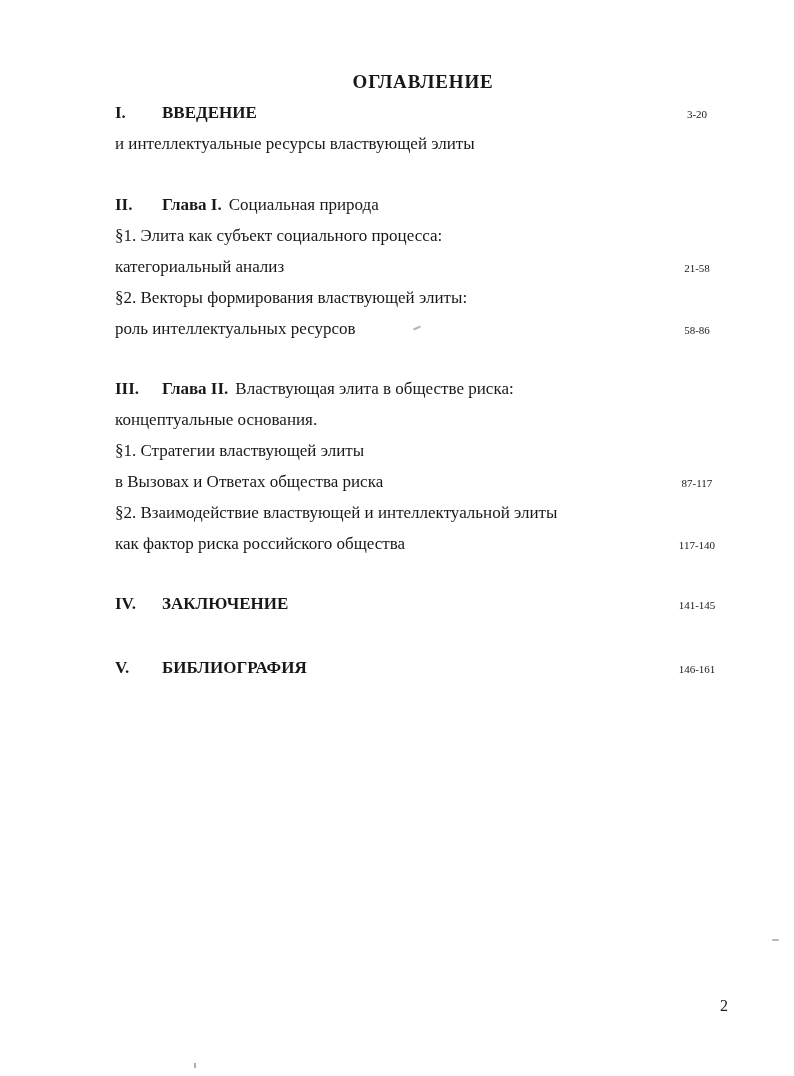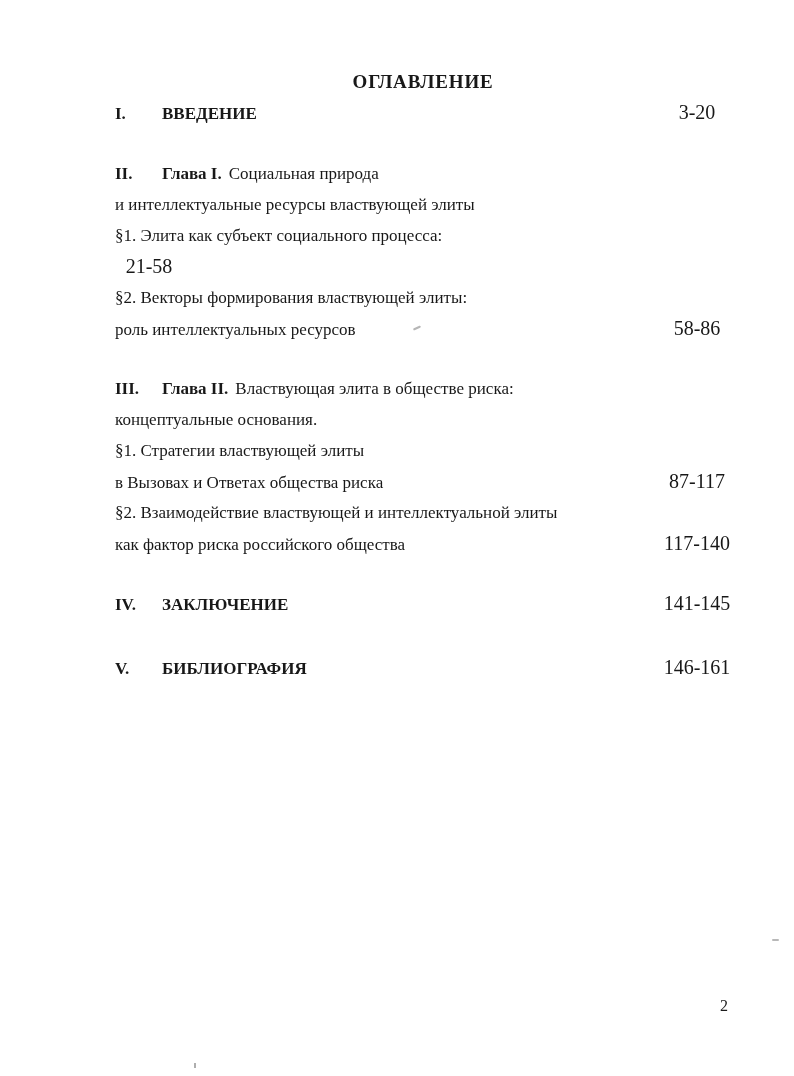--- a/index.html
+++ b/index.html
@@ -51,21 +51,21 @@
     overflow: visible;
   }
   .row .label b {
     font-weight: 700;
     margin-right: 7px;
   }
   .row .pages {
     flex: 0 0 68px;
     width: 68px;
     text-align: center;
-    font-size: 20px;
+    font-size: 11px;
   }
   .gap-before-ii  { margin-top: 30px; }
   .gap-before-iii { margin-top: 29px; align-items: center; }
   .gap-before-iv  { margin-top: 29px; }
   .gap-before-v   { margin-top: 33px; }
 
   .page-number {
     position: absolute;
     left: 720px;
     top: 996px;
@@ -102,34 +102,35 @@
   <div class="content">
 
     <div class="doc-title">ОГЛАВЛЕНИЕ</div>
 
     <div class="row">
       <span class="numeral">I.</span>
       <span class="label"><b>ВВЕДЕНИЕ</b><span></span></span>
       <span class="pages">3-20</span>
     </div>
 
+    <div class="row">
+      <span class="label">и интеллектуальные ресурсы властвующей элиты</span>
+      <span class="pages"></span>
+    </div>
     <div class="row gap-before-ii">
       <span class="numeral">II.</span>
       <span class="label"><b>Глава I.</b><span>Социальная природа</span></span>
-      <span class="pages"></span>
-    </div>
-    <div class="row">
-      <span class="label">и интеллектуальные ресурсы властвующей элиты</span>
       <span class="pages"></span>
     </div>
     <div class="row">
       <span class="label">§1. Элита как субъект социального процесса:</span>
       <span class="pages"></span>
     </div>
     <div class="row">
+      <span class="label">категориальный анализ</span>
       <span class="pages">21-58</span>
     </div>
     <div class="row">
       <span class="label">§2. Векторы формирования властвующей элиты:</span>
       <span class="pages"></span>
     </div>
     <div class="row">
       <span class="label">роль интеллектуальных ресурсов</span>
       <span class="pages">58-86</span>
     </div>

